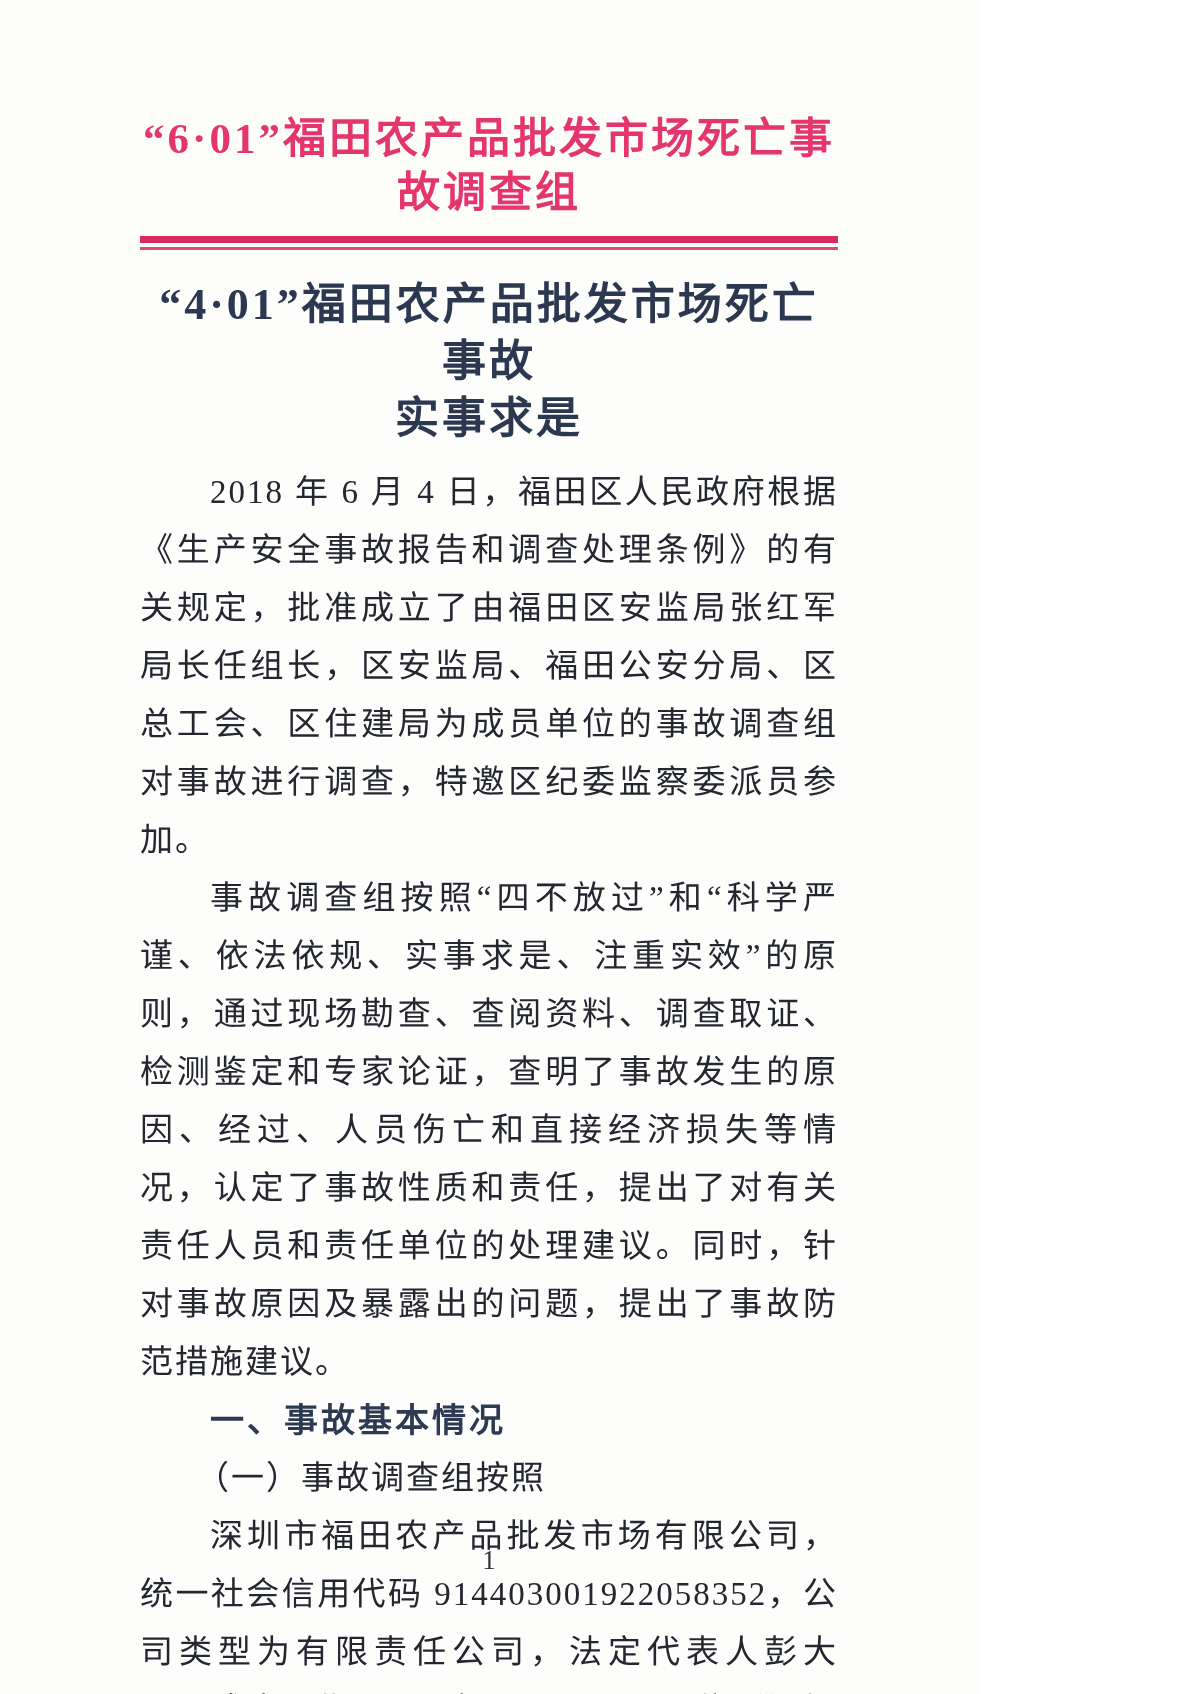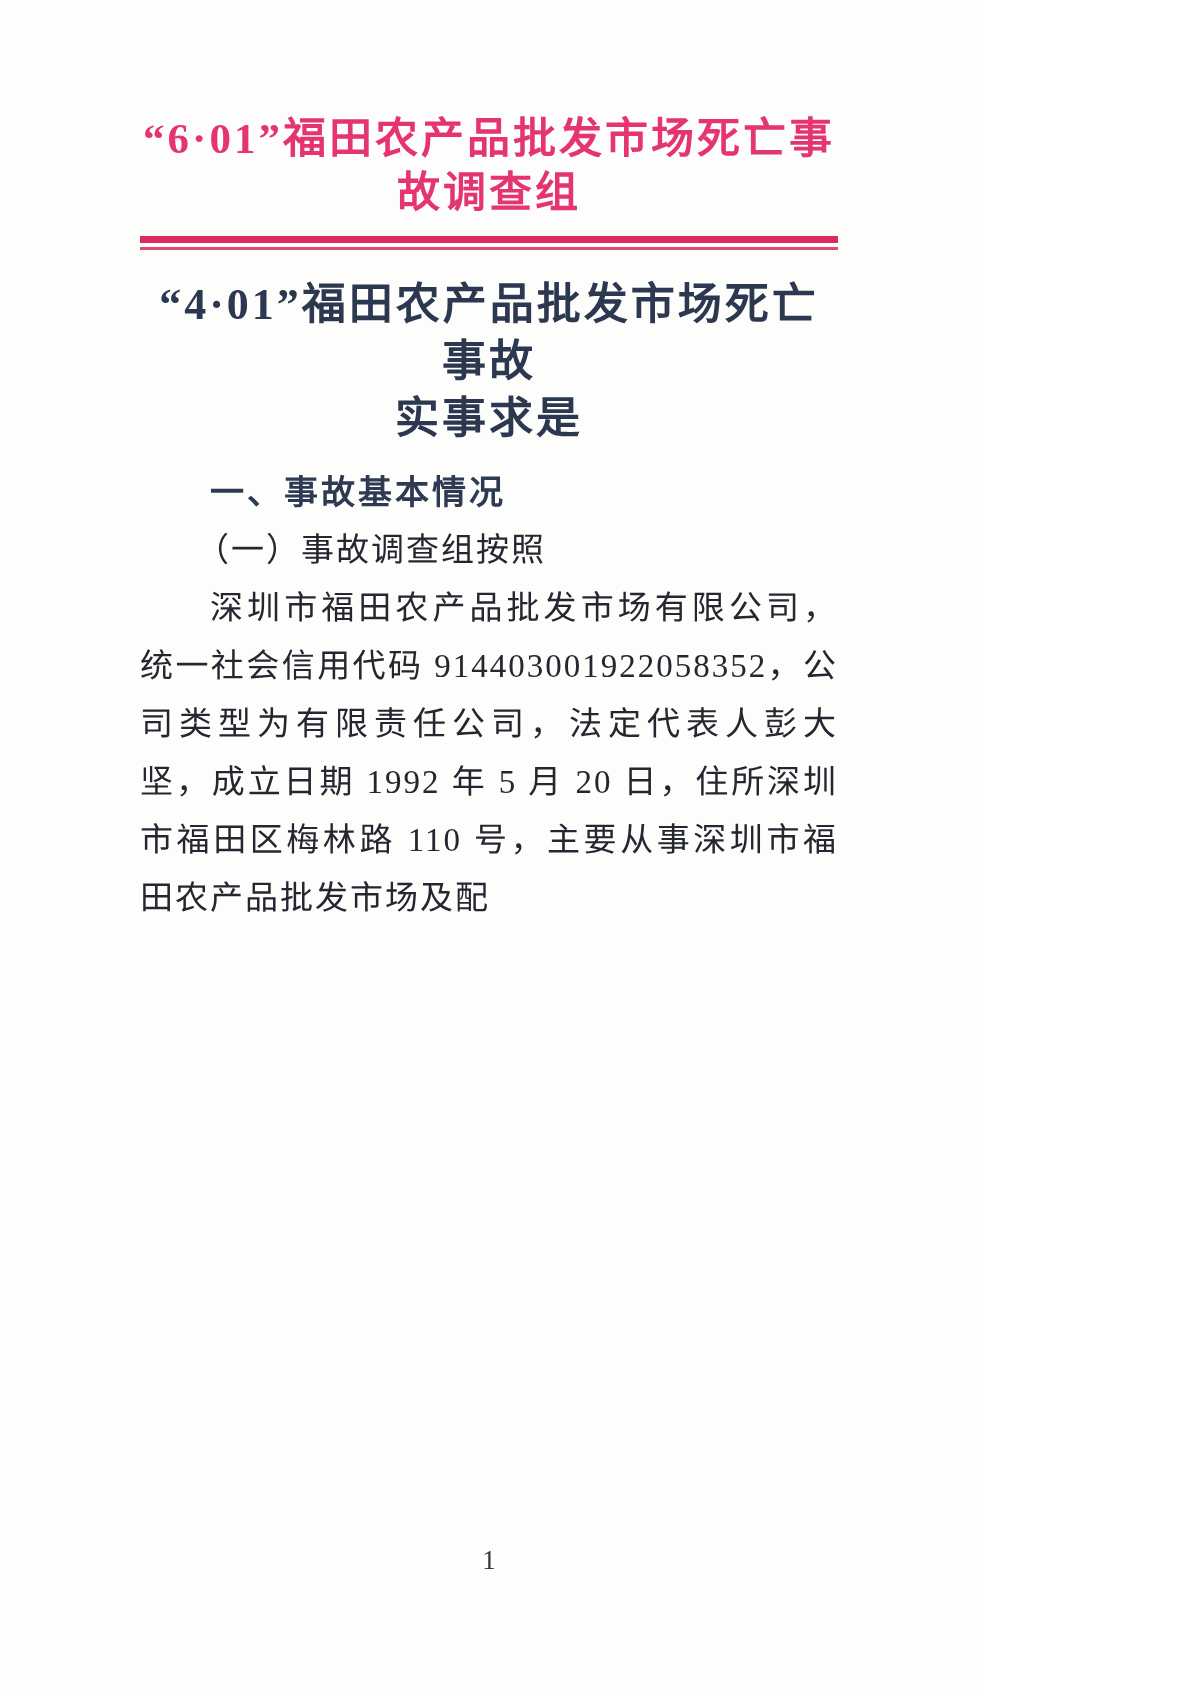--- a/index.html
+++ b/index.html
@@ -114,20 +114,22 @@
     <div class="rule-thick"></div>
     <div class="rule-thin"></div>
   </div>
 
   <h1 class="doc-title">
     <span>“4·01”福田农产品批发市场死亡事故</span><br>
     <span>实事求是</span>
   </h1>
 
   <main class="doc-body">
+    <p class="para">2018 年 6 月 4 日，福田区人民政府根据《生产安全事故报告和调查处理条例》的有关规定，批准成立了由福田区安监局张红军局长任组长，区安监局、福田公安分局、区总工会、区住建局为成员单位的事故调查组对事故进行调查，特邀区纪委监察委派员参加。</p>
+    <p class="para">事故调查组按照“四不放过”和“科学严谨、依法依规、实事求是、注重实效”的原则，通过现场勘查、查阅资料、调查取证、检测鉴定和专家论证，查明了事故发生的原因、经过、人员伤亡和直接经济损失等情况，认定了事故性质和责任，提出了对有关责任人员和责任单位的处理建议。同时，针对事故原因及暴露出的问题，提出了事故防范措施建议。</p>
 
     <h2 class="section-heading">一、事故基本情况</h2>
 
     <h3 class="subsection-heading">（一）事故调查组按照</h3>
 
     <p class="para">深圳市福田农产品批发市场有限公司，统一社会信用代码 914403001922058352，公司类型为有限责任公司，法定代表人彭大坚，成立日期 1992 年 5 月 20 日，住所深圳市福田区梅林路 110 号，主要从事深圳市福田农产品批发市场及配</p>
   </main>
 
   <div class="page-number">1</div>
 

